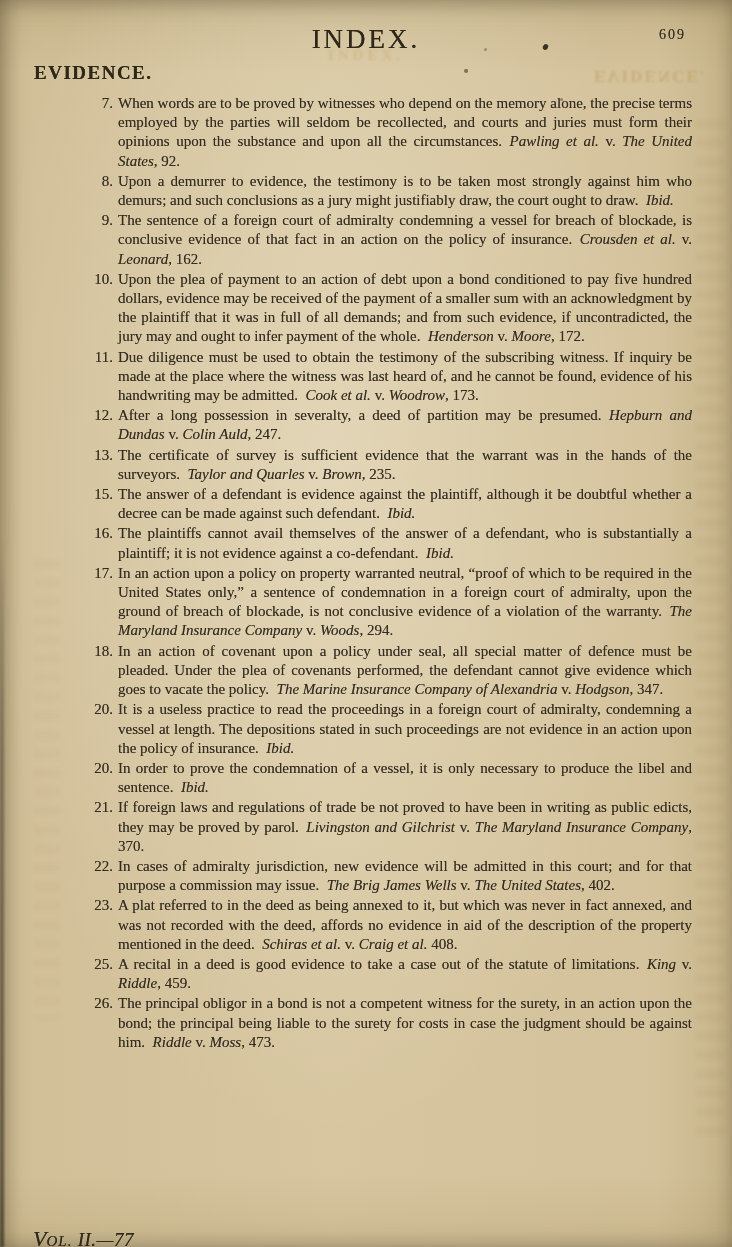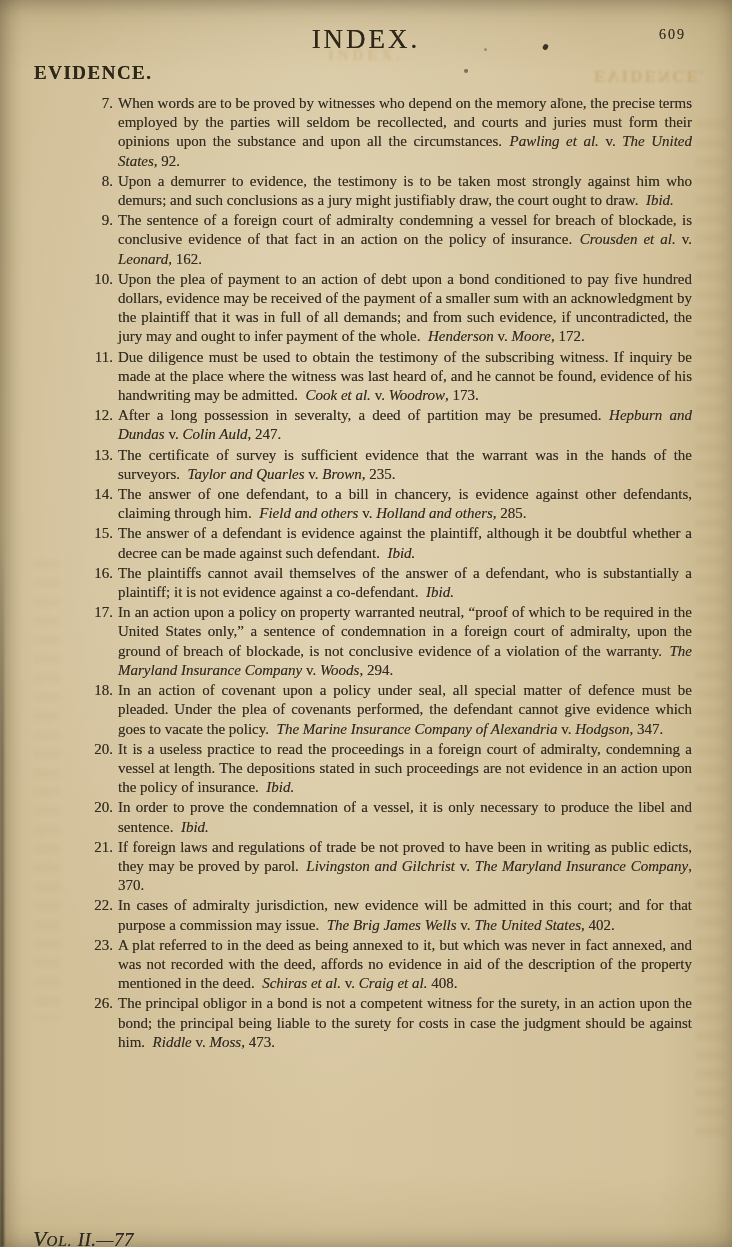--- a/index.html
+++ b/index.html
@@ -86,30 +86,30 @@
   <div class="section-heading">EVIDENCE.</div>
 
   <div class="entries" id="entries">
       <div class="entry"><span class="num">7.</span><span class="roman">When words are to be proved by witnesses who depend on the memory alone, the precise terms employed by the parties will seldom be recollected, and courts and juries must form their opinions upon the substance and upon all the circumstances. </span><span class="cite">Pawling et al.</span><span class="roman"> v. </span><span class="cite">The United States</span><span class="roman">, 92.</span></div>
       <div class="entry"><span class="num">8.</span><span class="roman">Upon a demurrer to evidence, the testimony is to be taken most strongly against him who demurs; and such conclusions as a jury might justifiably draw, the court ought to draw. </span><span class="cite">Ibid.</span></div>
       <div class="entry"><span class="num">9.</span><span class="roman">The sentence of a foreign court of admiralty condemning a vessel for breach of blockade, is conclusive evidence of that fact in an action on the policy of insurance. </span><span class="cite">Crousden et al.</span><span class="roman"> v. </span><span class="cite">Leonard</span><span class="roman">, 162.</span></div>
       <div class="entry"><span class="num">10.</span><span class="roman">Upon the plea of payment to an action of debt upon a bond conditioned to pay five hundred dollars, evidence may be received of the payment of a smaller sum with an acknowledgment by the plaintiff that it was in full of all demands; and from such evidence, if uncontradicted, the jury may and ought to infer payment of the whole. </span><span class="cite">Henderson</span><span class="roman"> v. </span><span class="cite">Moore</span><span class="roman">, 172.</span></div>
       <div class="entry"><span class="num">11.</span><span class="roman">Due diligence must be used to obtain the testimony of the subscribing witness.  If inquiry be made at the place where the witness was last heard of, and he cannot be found, evidence of his handwriting may be admitted. </span><span class="cite">Cook et al.</span><span class="roman"> v. </span><span class="cite">Woodrow</span><span class="roman">, 173.</span></div>
       <div class="entry"><span class="num">12.</span><span class="roman">After a long possession in severalty, a deed of partition may be presumed. </span><span class="cite">Hepburn and Dundas</span><span class="roman"> v. </span><span class="cite">Colin Auld</span><span class="roman">, 247.</span></div>
       <div class="entry"><span class="num">13.</span><span class="roman">The certificate of survey is sufficient evidence that the warrant was in the hands of the surveyors. </span><span class="cite">Taylor and Quarles</span><span class="roman"> v. </span><span class="cite">Brown</span><span class="roman">, 235.</span></div>
-      <div class="entry"><span class="num">14.</span><span class="roman">The answer of one defendant, to a bill in chancery, is evidence against other defendants, claiming through him. </span><span class="cite">Field and others</span><span class="roman"> v. </span><span class="cite">Holland and others</span><span class="roman">, 285.</span></div>
       <div class="entry"><span class="num">15.</span><span class="roman">The answer of a defendant is evidence against the plaintiff, although it be doubtful whether a decree can be made against such defendant. </span><span class="cite">Ibid.</span></div>
       <div class="entry"><span class="num">16.</span><span class="roman">The plaintiffs cannot avail themselves of the answer of a defendant, who is substantially a plaintiff; it is not evidence against a co-defendant. </span><span class="cite">Ibid.</span></div>
       <div class="entry"><span class="num">17.</span><span class="roman">In an action upon a policy on property warranted neutral, “proof of which to be required in the United States only,” a sentence of condemnation in a foreign court of admiralty, upon the ground of breach of blockade, is not conclusive evidence of a violation of the warranty. </span><span class="cite">The Maryland Insurance Company</span><span class="roman"> v. </span><span class="cite">Woods</span><span class="roman">, 294.</span></div>
       <div class="entry"><span class="num">18.</span><span class="roman">In an action of covenant upon a policy under seal, all special matter of defence must be pleaded.  Under the plea of covenants performed, the defendant cannot give evidence which goes to vacate the policy. </span><span class="cite">The Marine Insurance Company of Alexandria</span><span class="roman"> v. </span><span class="cite">Hodgson</span><span class="roman">, 347.</span></div>
       <div class="entry"><span class="num">20.</span><span class="roman">It is a useless practice to read the proceedings in a foreign court of admiralty, condemning a vessel at length.  The depositions stated in such proceedings are not evidence in an action upon the policy of insurance. </span><span class="cite">Ibid.</span></div>
       <div class="entry"><span class="num">20.</span><span class="roman">In order to prove the condemnation of a vessel, it is only necessary to produce the libel and sentence. </span><span class="cite">Ibid.</span></div>
       <div class="entry"><span class="num">21.</span><span class="roman">If foreign laws and regulations of trade be not proved to have been in writing as public edicts, they may be proved by parol. </span><span class="cite">Livingston and Gilchrist</span><span class="roman"> v. </span><span class="cite">The Maryland Insurance Company</span><span class="roman">, 370.</span></div>
       <div class="entry"><span class="num">22.</span><span class="roman">In cases of admiralty jurisdiction, new evidence will be admitted in this court; and for that purpose a commission may issue. </span><span class="cite">The Brig James Wells</span><span class="roman"> v. </span><span class="cite">The United States</span><span class="roman">, 402.</span></div>
       <div class="entry"><span class="num">23.</span><span class="roman">A plat referred to in the deed as being annexed to it, but which was never in fact annexed, and was not recorded with the deed, affords no evidence in aid of the description of the property mentioned in the deed. </span><span class="cite">Schiras et al.</span><span class="roman"> v. </span><span class="cite">Craig et al.</span><span class="roman"> 408.</span></div>
+      <div class="entry"><span class="num">25.</span><span class="roman">A recital in a deed is good evidence to take a case out of the statute of limitations. </span><span class="cite">King</span><span class="roman"> v. </span><span class="cite">Riddle</span><span class="roman">, 459.</span></div>
       <div class="entry"><span class="num">26.</span><span class="roman">The principal obligor in a bond is not a competent witness for the surety, in an action upon the bond; the principal being liable to the surety for costs in case the judgment should be against him. </span><span class="cite">Riddle</span><span class="roman"> v. </span><span class="cite">Moss</span><span class="roman">, 473.</span></div>
     </div>
 
   <div class="footer">
     <span class="cap">V</span><span class="sc">OL.</span><span class="rest"> II.—77</span>
   </div>
 
 </div>
 
 </body></html>

